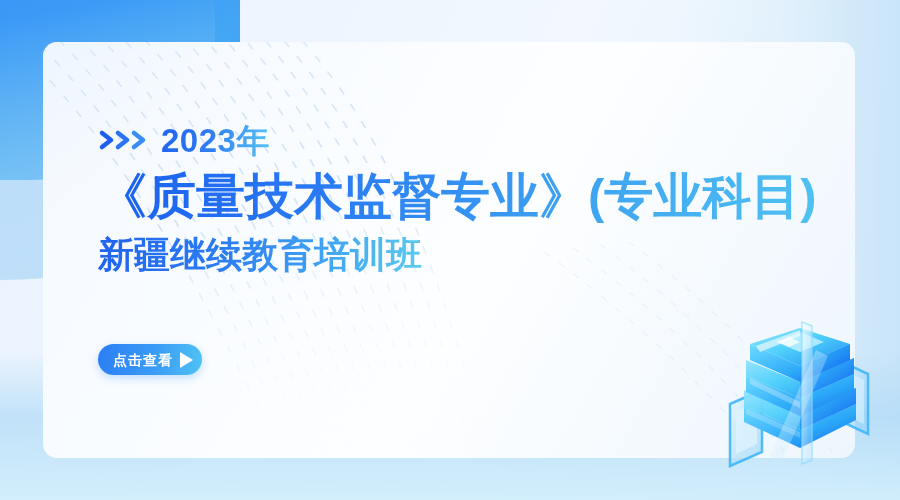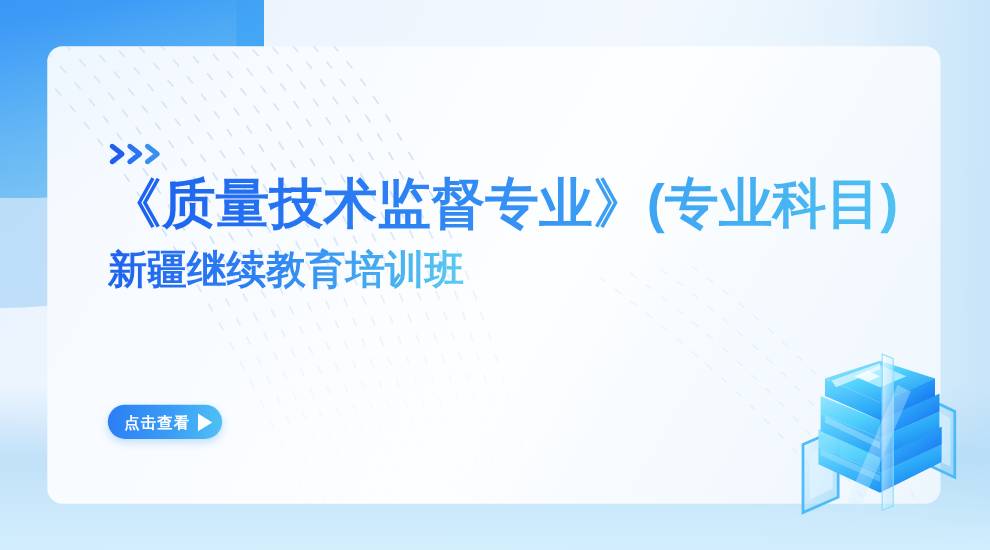--- a/index.html
+++ b/index.html
@@ -125,20 +125,21 @@
     letter-spacing: 0.5px;
     line-height: 1;
     background: linear-gradient(95deg, #1f64ef 0%, #2f7df3 45%, #57c4f2 100%);
     -webkit-background-clip: text;
     background-clip: text;
     color: transparent;
     white-space: nowrap;
   }
 
   .title {
+    margin-top: 10px;
     font-size: 49px;
     font-weight: bold;
     line-height: 1.1;
     letter-spacing: 0px;
     white-space: nowrap;
     background: linear-gradient(95deg, #1a5ff0 0%, #2a7bf3 30%, #3da2f2 62%, #52c6f1 100%);
     -webkit-background-clip: text;
     background-clip: text;
     color: transparent;
   }
@@ -159,21 +160,21 @@
     color: transparent;
   }
   .subtitle .sub-level {
     color: #f87a28;
   }
 
   
   .cta {
     position: absolute;
     left: 98px;
-    top: 368px;
+    top: 344px;
     height: 31px;
     padding: 0 9px 0 15px;
     display: inline-flex;
     align-items: center;
     gap: 7px;
     border-radius: 16px;
     background: linear-gradient(95deg, #2b7ef5 0%, #3a9cf6 55%, #4fc2f4 100%);
     box-shadow: 0 3px 8px rgba(50,140,240,0.28);
     cursor: pointer;
     user-select: none;
@@ -270,20 +271,21 @@
     <div class="eyebrow">
       <span class="chev">
         <svg width="52" height="22" viewBox="0 0 52 22">
           <g fill="none" stroke-width="4.5" stroke-linecap="round" stroke-linejoin="round">
             <polyline points="4,4 13,11 4,18" stroke="#1f5fee"></polyline>
             <polyline points="20,4 29,11 20,18" stroke="#2a73f1"></polyline>
             <polyline points="36,4 45,11 36,18" stroke="#3a8df3"></polyline>
           </g>
         </svg>
       </span>
+      <span class="year">2023年</span>
     </div>
 
     <div class="title">《质量技术监督专业》(专业科目)</div>
 
     <div class="subtitle">
       <span class="sub-main">新疆继续教育培训班</span>
     </div>
 
   </div>
 

